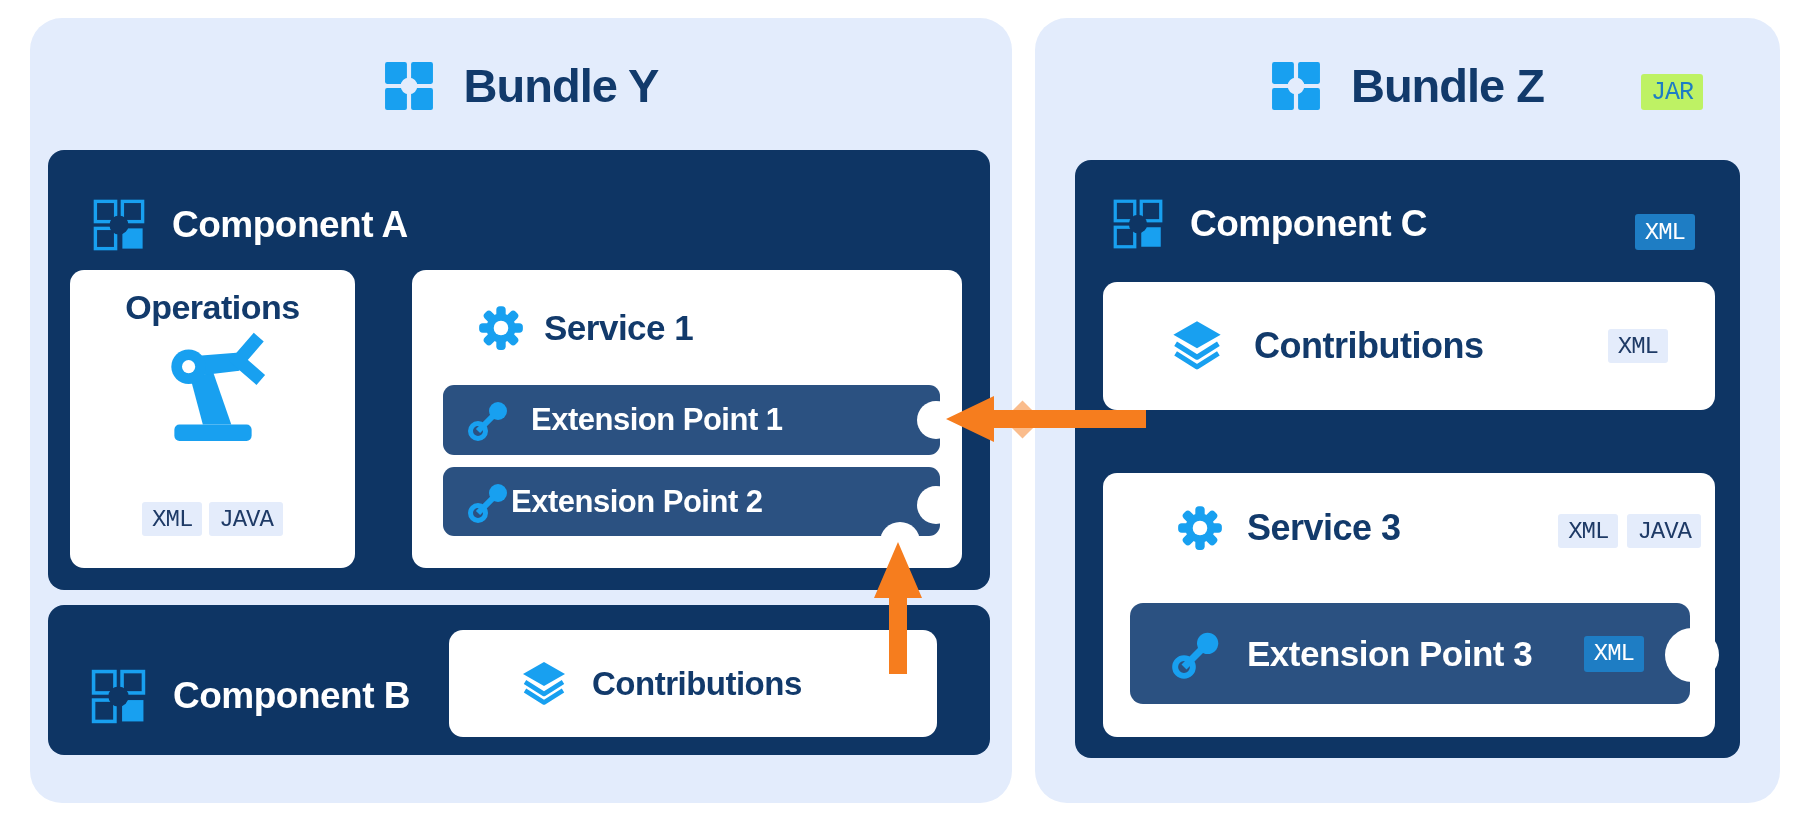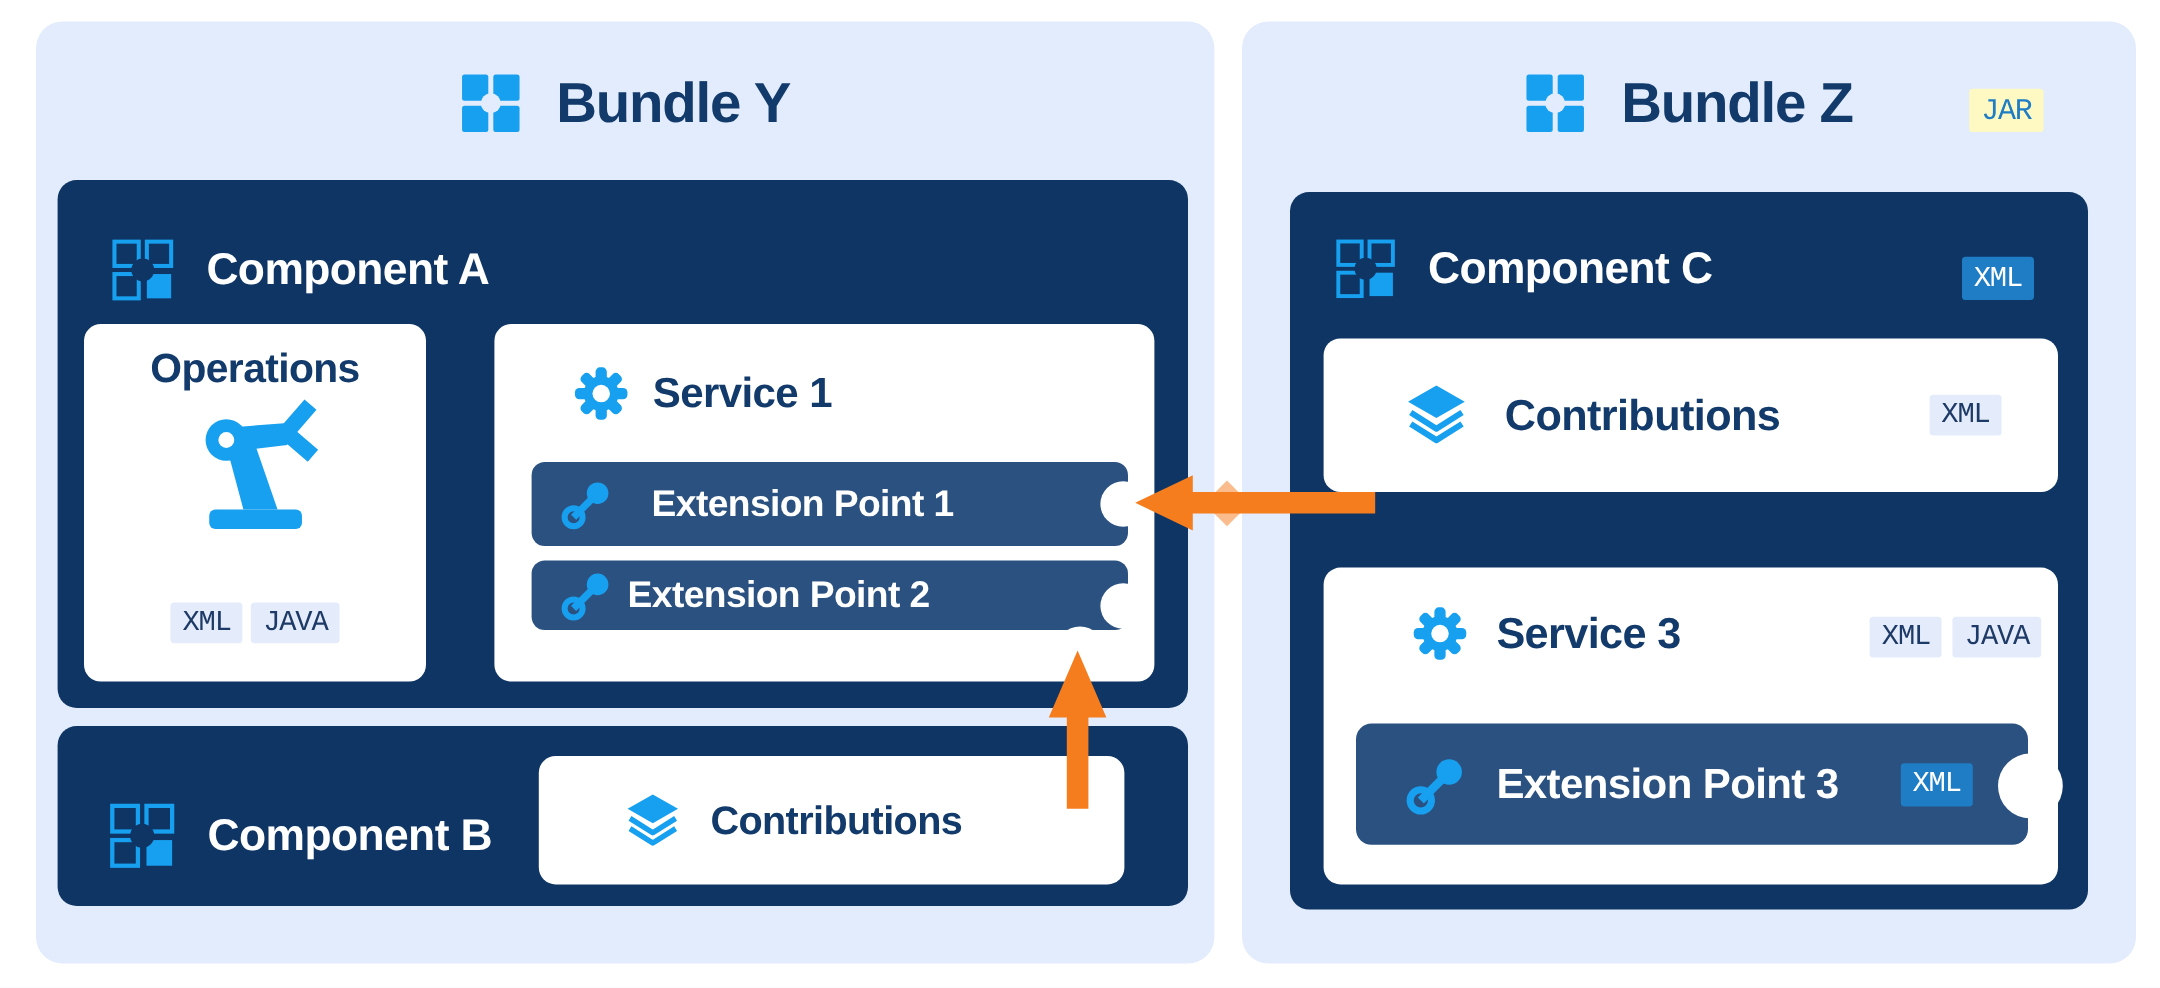--- a/index.html
+++ b/index.html
@@ -11,35 +11,35 @@
     --medblue:#1e7dc4;
     --orange:#f67d1e;
     --titlenavy:#123a6b;
     --font:"Liberation Sans","DejaVu Sans",sans-serif;
     --badgefont:"Liberation Mono","DejaVu Sans Mono",monospace;
   }
   *{margin:0;padding:0;box-sizing:border-box;}
   body{background:#ffffff;font-family:var(--font);}
   #stage{position:relative;width:1800px;height:823px;background:#ffffff;overflow:hidden;}
 
-  .panel{position:absolute;background:var(--panel);border-radius:22px;}
+  .panel{position:absolute;background:var(--panel);border-radius:32px;}
   .bundle-title{position:absolute;left:0;right:0;top:40px;display:flex;justify-content:center;align-items:center;gap:30px;}
   .bundle-title .txt{font-size:47px;font-weight:700;color:var(--titlenavy);letter-spacing:-1px;}
 
   .comp{position:absolute;background:var(--navy);border-radius:16px;}
   .comp-header{position:absolute;display:flex;align-items:center;gap:26px;}
   .comp-header .txt{font-size:37px;font-weight:700;color:#ffffff;letter-spacing:-0.5px;}
 
   .whitebox{position:absolute;background:#ffffff;border-radius:14px;}
 
   .badge{display:flex;align-items:center;justify-content:center;height:34px;padding:0 10px;
          border-radius:3px;font-family:var(--badgefont);font-size:24px;font-weight:500;
          background:var(--lav);color:#1e3a66;letter-spacing:-1px;}
   .badge.blue{background:var(--medblue);color:#ffffff;height:36px;}
-  .badge.white{background:#fef9c3;color:var(--medblue);height:36px;font-size:25px;}
+  .badge.white{background:#bef264;color:var(--medblue);height:36px;font-size:25px;}
 
   .pill{position:absolute;background:var(--pill);border-radius:11px;display:flex;align-items:center;}
   .pill .txt{font-weight:700;color:#ffffff;letter-spacing:-0.5px;}
 
   .section-title{font-weight:700;color:var(--titlenavy);letter-spacing:-0.5px;}
 
   .hdr-row{position:absolute;display:flex;align-items:center;}
 
   .notch{position:absolute;background:#ffffff;border-radius:50%;}
   .arrow-svg{position:absolute;}
@@ -107,32 +107,32 @@
                 <rect x="3" y="19.5" width="42" height="9" rx="3.5" transform="rotate(90 24 24)"></rect>
                 <rect x="3" y="19.5" width="42" height="9" rx="3.5" transform="rotate(135 24 24)"></rect>
                 <circle cx="24" cy="24" r="14"></circle>
               </g>
               <circle cx="24" cy="24" r="7" fill="#ffffff"></circle>
             </svg>
           </span>
           <span class="section-title" style="font-size:35px;">Service 1</span>
         </div>
 
-        <div class="pill" style="left:31px;top:115px;width:497px;height:70px;padding-left:24px;gap:32px;">
+        <div class="pill" style="left:31px;top:115px;width:497px;height:70px;padding-left:24px;gap:20px;">
           <span style="display:flex;">
             <svg width="44" height="44" viewBox="0 0 44 44">
               <line x1="11" y1="33" x2="30" y2="14" stroke="#18a0f0" stroke-width="6"></line>
               <circle cx="31" cy="13" r="9" fill="#18a0f0"></circle>
               <circle cx="11" cy="33" r="7.5" fill="none" stroke="#18a0f0" stroke-width="5"></circle>
             </svg>
           </span>
           <span class="txt" style="font-size:31px;">Extension Point 1</span>
         </div>
 
-        <div class="pill" style="left:31px;top:197px;width:497px;height:58px;padding-left:24px;gap:12px;">
+        <div class="pill" style="left:31px;top:197px;width:497px;height:69px;padding-left:24px;gap:0;">
           <span style="display:flex;">
             <svg width="44" height="44" viewBox="0 0 44 44">
               <line x1="11" y1="33" x2="30" y2="14" stroke="#18a0f0" stroke-width="6"></line>
               <circle cx="31" cy="13" r="9" fill="#18a0f0"></circle>
               <circle cx="11" cy="33" r="7.5" fill="none" stroke="#18a0f0" stroke-width="5"></circle>
             </svg>
           </span>
           <span class="txt" style="font-size:31px;">Extension Point 2</span>
         </div>
       </div>

